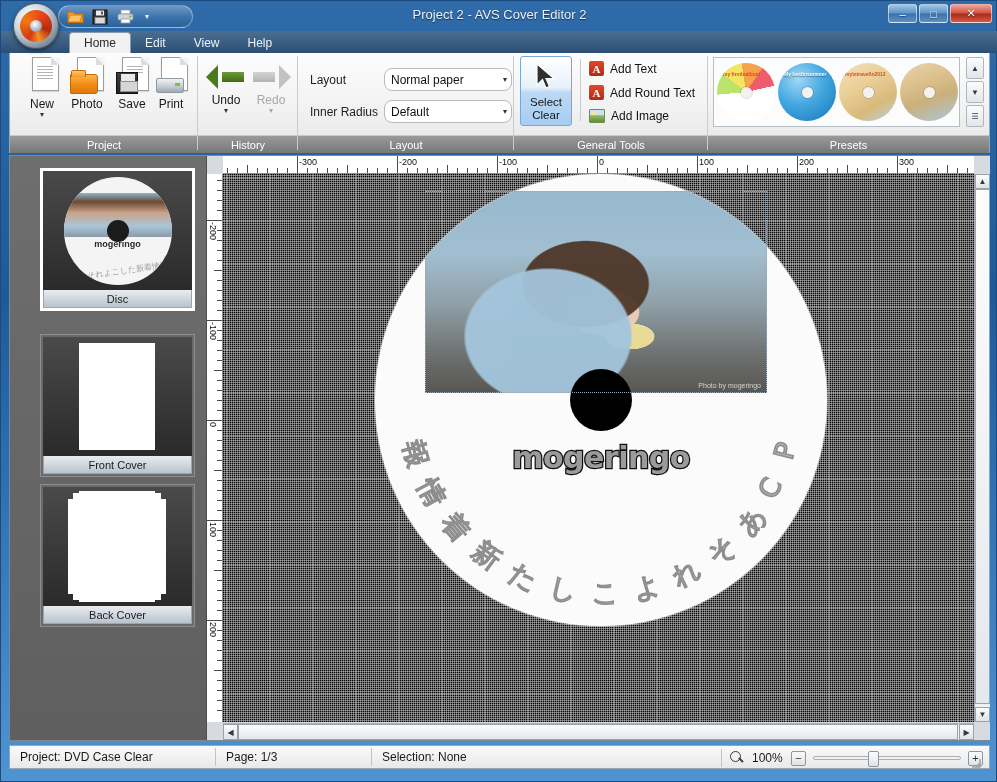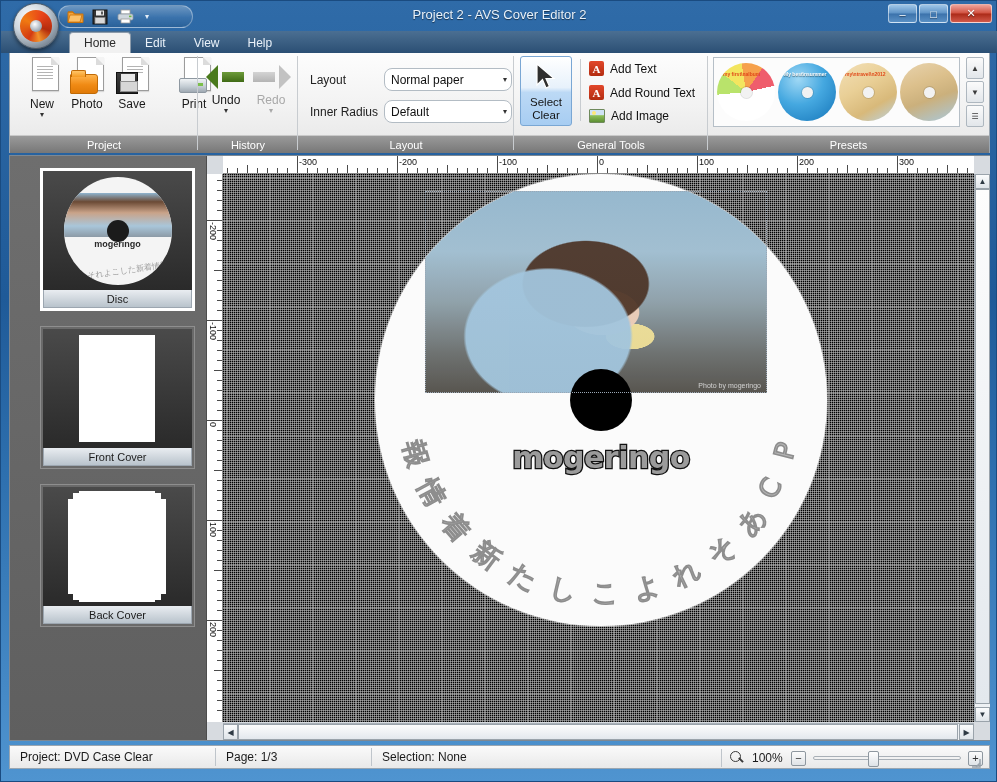--- a/index.html
+++ b/index.html
@@ -337,21 +337,21 @@
                 <div class="lines">
                   <i></i>
                   <i></i>
                   <i></i>
                 </div>
               </div>
               <div class="floppy"></div>
           </div>
           <div class="lbl">Save</div>
         </div>
-        <div class="bigbtn" style="left:160px;">
+        <div class="bigbtn" style="left:137px;">
           <div class="docicon">
             <div class="page"></div>
               <div class="printer"></div>
           </div>
           <div class="lbl">Print</div>
         </div>
       </div>
       <div class="gcaption">Project</div>
       <div class="gsep" style="left:187px;"></div>
     </div>
@@ -468,21 +468,21 @@
           <div class="tdisc">
             <div class="photo"></div>
             <div class="hub"></div>
             <div class="mog">mogeringo</div>
             <div class="jp">PCあそれよこした新着情報</div>
           </div>
         </div>
         <div class="thumbcap">Disc</div>
       </div>
 
-      <div class="thumbcard" style="top:170px;">
+      <div class="thumbcard" style="top:178px;">
         <div class="thumbimg">
           <div class="tsheet" style="left:36px; top:6px; width:76px; height:107px;"></div>
         </div>
         <div class="thumbcap">Front Cover</div>
       </div>
 
       <div class="thumbcard" style="top:328px;">
         <div class="thumbimg">
           <div class="tsheet" style="left:30px; top:6px; width:88px; height:6px;"></div>
           <div class="tsheet" style="left:25px; top:12px; width:98px; height:95px;"></div>

